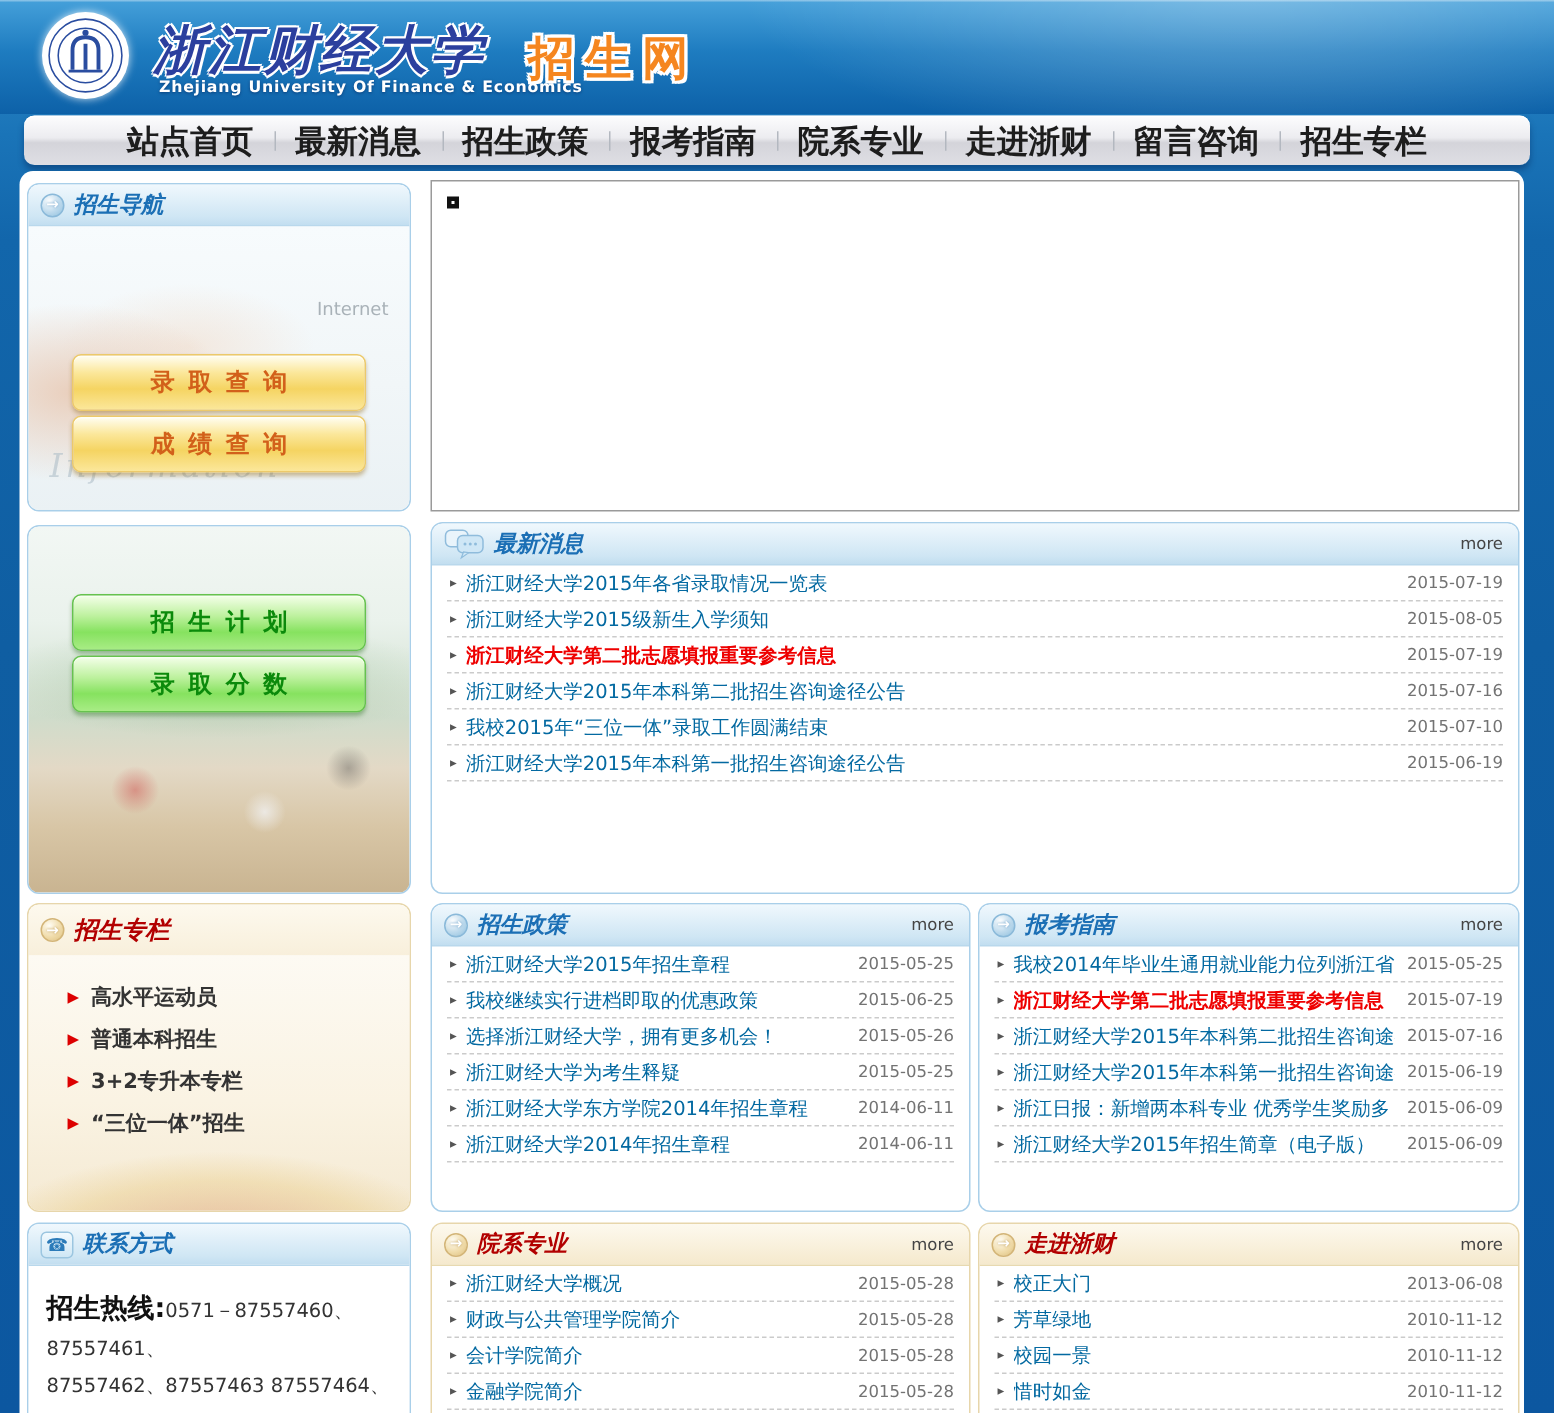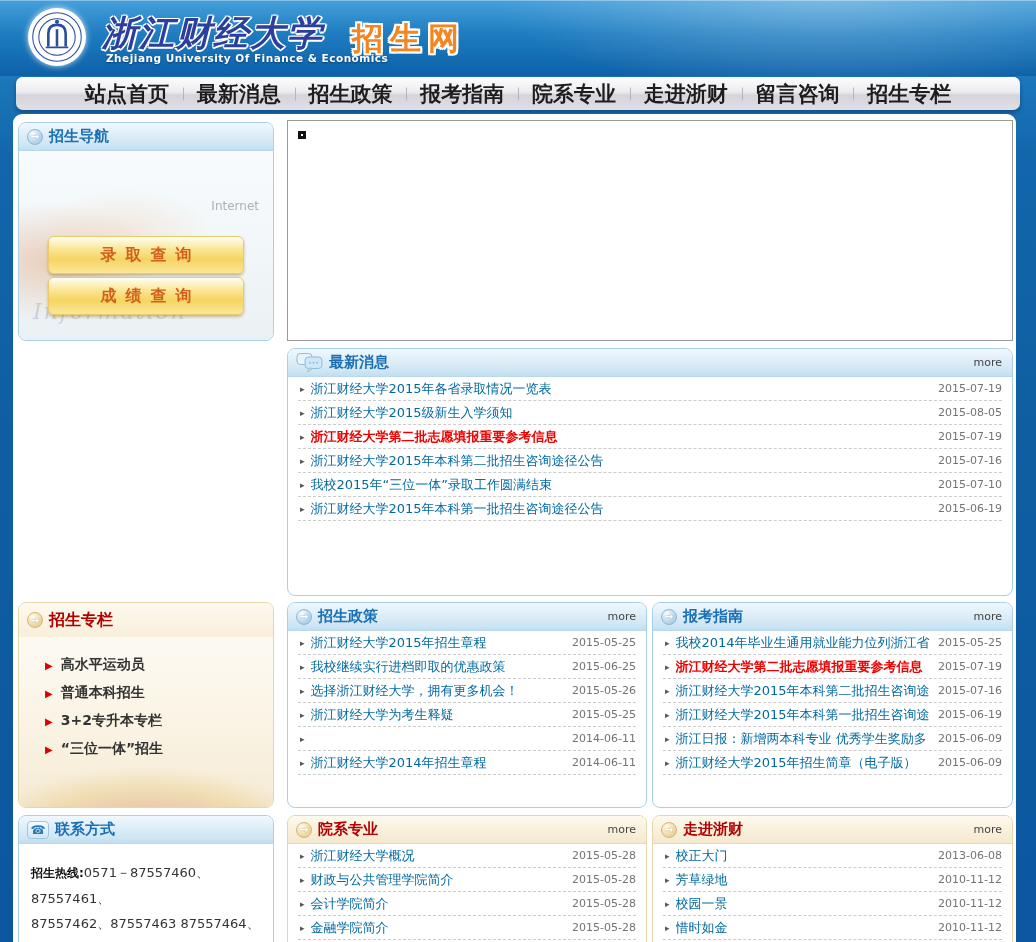--- a/index.html
+++ b/index.html
@@ -47,21 +47,21 @@
   
   .content {
     position:absolute; top:114px; left:13px; width:1003px; height:828px;
     background:#fff; border-radius:9px 9px 0 0; overflow:hidden;
   }
   
   .panel { position:absolute; border:1px solid #a9cfe9; border-radius:8px; background:#fff; overflow:hidden; }
   .panel.cream { border-color:#e7d6ab; }
   .phead { height:28px; display:flex; align-items:center; gap:6px; padding:0 10px 0 8px;
     background:linear-gradient(180deg,#f0f8fd 0%,#cfe6f4 80%,#c2def0 100%); border-bottom:1px solid #b9d8ec; }
-  .phead .ptit { font-size:15px; font-weight:bold; color:#1b6fb5; }
+  .phead .ptit { font-size:15px; font-weight:bold; color:#1b6fb5;font-style:italic; }
   .phead.cream { background:linear-gradient(180deg,#fdf9ee 0%,#f5e9cd 100%); border-bottom-color:#e8d9b0; }
   .phead.cream .ptit { color:#b20000; }
   .more { margin-left:auto; font-size:11px; color:#444; cursor:pointer; }
   .cicon { width:16px; height:16px; min-width:16px; border-radius:50%; display:inline-flex; align-items:center; justify-content:center;
     font-size:10px; font-weight:bold; color:#fff; background:radial-gradient(circle at 35% 30%, #ffffff 0%, #bcd9ec 55%, #8fc0de 100%);
     border:1px solid #8ab9d9; text-shadow:0 0 2px #5e97c4; }
   .cicon.tan { background:radial-gradient(circle at 35% 30%, #fffdf5 0%, #f0dcab 55%, #ddbf7d 100%);
     border-color:#d3b578; text-shadow:0 0 2px #b89043; }
   .phicon { width:22px; height:18px; min-width:22px; border-radius:4px; display:inline-flex; align-items:center; justify-content:center;
     background:linear-gradient(180deg,#f2fafe,#cfe7f5); border:1px solid #9cc6e0; color:#2b7bb9; font-size:12px; }
@@ -107,21 +107,21 @@
   .sb-spec .pbody { height:176px; padding:14px 0 0 26px;
     background:
       radial-gradient(ellipse 210px 85px at 50% 112%, rgba(190,60,30,.30), rgba(222,174,62,.22) 55%, rgba(222,174,62,0) 78%),
       linear-gradient(180deg,#fdfaf3 0%,#faf3e3 55%,#f4e9d2 100%); }
   .sb-spec .phead { background:linear-gradient(180deg,#fdf9ee,#f8efdb); border-bottom:none; height:34px; }
   .sb-spec .ptit { font-size:16px; font-weight:bold; color:#cc1111; }
   .spec-item { display:flex; align-items:center; height:28px; font-size:14px; font-weight:bold; color:#333; cursor:pointer; }
   .spec-item .rblt { color:#dd0000; font-size:10px; margin-right:8px; }
   .sb-cont .pbody { padding:16px 12px 0 12px; font-size:13px; color:#333; line-height:25px;
     background:radial-gradient(ellipse 170px 70px at 50% 118%, rgba(150,200,230,.45), rgba(150,200,230,0) 72%), #fff; }
-  .sb-cont .pbody b { color:#111; font-size:12px; }
+  .sb-cont .pbody b { color:#111; font-size:18px; }
   
   .flash-box { position:absolute; left:274px; top:6px; width:726px; height:221px; background:#fff; border:1px solid #9a9a9a; }
   .broken { position:absolute; left:10px; top:10px; width:8px; height:8px; border:3px solid #111; background:#fff; }
   .broken::after { content:""; position:absolute; inset:1px; background:#111; }
   .mp-news   { left:274px; top:234px; width:726px; height:248px; }
   .mp-policy { left:274px; top:488px; width:360px; height:206px; }
   .mp-guide  { left:639px; top:488px; width:361px; height:206px; }
   .mp-depts  { left:274px; top:701px; width:360px; height:240px; }
   .mp-campus { left:639px; top:701px; width:361px; height:240px; }
   .bubbles { width:27px; height:21px; min-width:27px; }
@@ -172,20 +172,26 @@
       <span class="ptit">招生导航</span>
     </div>
     <div class="pbody">
       <span class="wm1">Internet</span>
       <span class="wm2">Information</span>
       <div class="gold-btn b1">录取查询</div>
       <div class="gold-btn b2">成绩查询</div>
     </div>
   </div>
 
+  <div class="panel sb-plan">
+    <div class="pbody">
+      <div class="green-btn b1">招生计划</div>
+      <div class="green-btn b2">录取分数</div>
+    </div>
+  </div>
 
   <div class="panel cream sb-spec">
     <div class="phead cream">
       <span class="cicon tan">→</span>
       <span class="ptit">招生专栏</span>
     </div>
     <div class="pbody">
 
         <div class="spec-item">
           <span class="rblt">▶</span>
@@ -305,20 +311,21 @@
         </div>
 
         <div class="prow">
           <span class="blt">▸</span>
           <span class="ptitle">浙江财经大学为考生释疑</span>
           <span class="pdate">2015-05-25</span>
         </div>
 
         <div class="prow">
           <span class="blt">▸</span>
+          <span class="ptitle">浙江财经大学东方学院2014年招生章程</span>
           <span class="pdate">2014-06-11</span>
         </div>
 
         <div class="prow">
           <span class="blt">▸</span>
           <span class="ptitle">浙江财经大学2014年招生章程</span>
           <span class="pdate">2014-06-11</span>
         </div>
       </div>
   </div>

